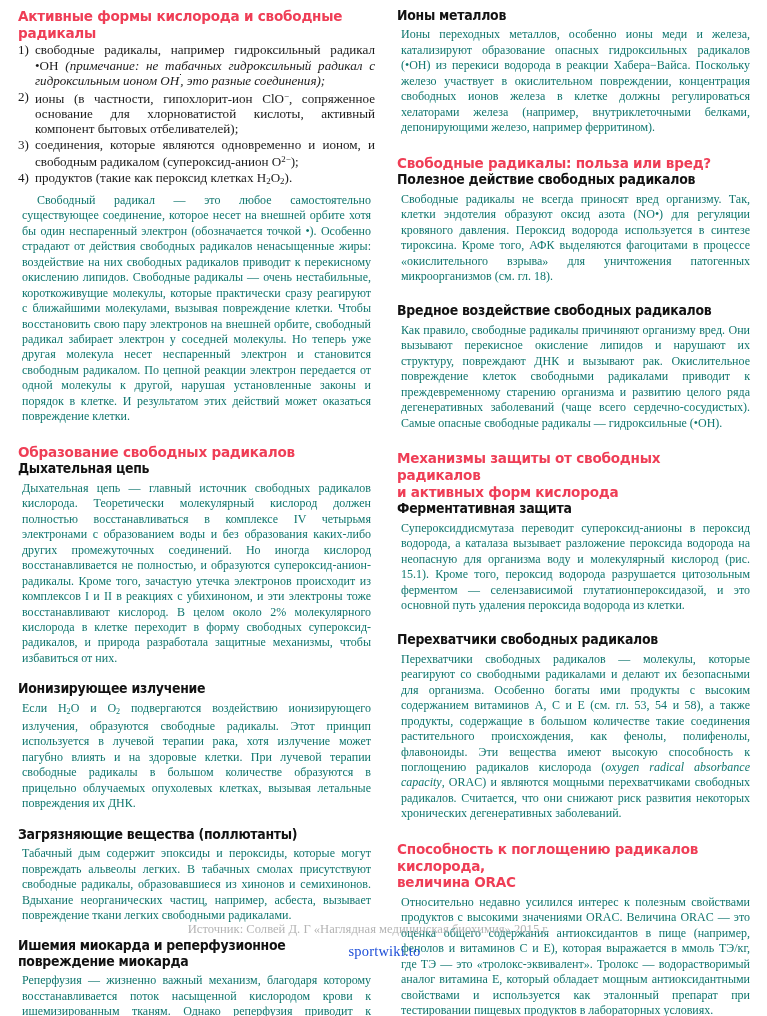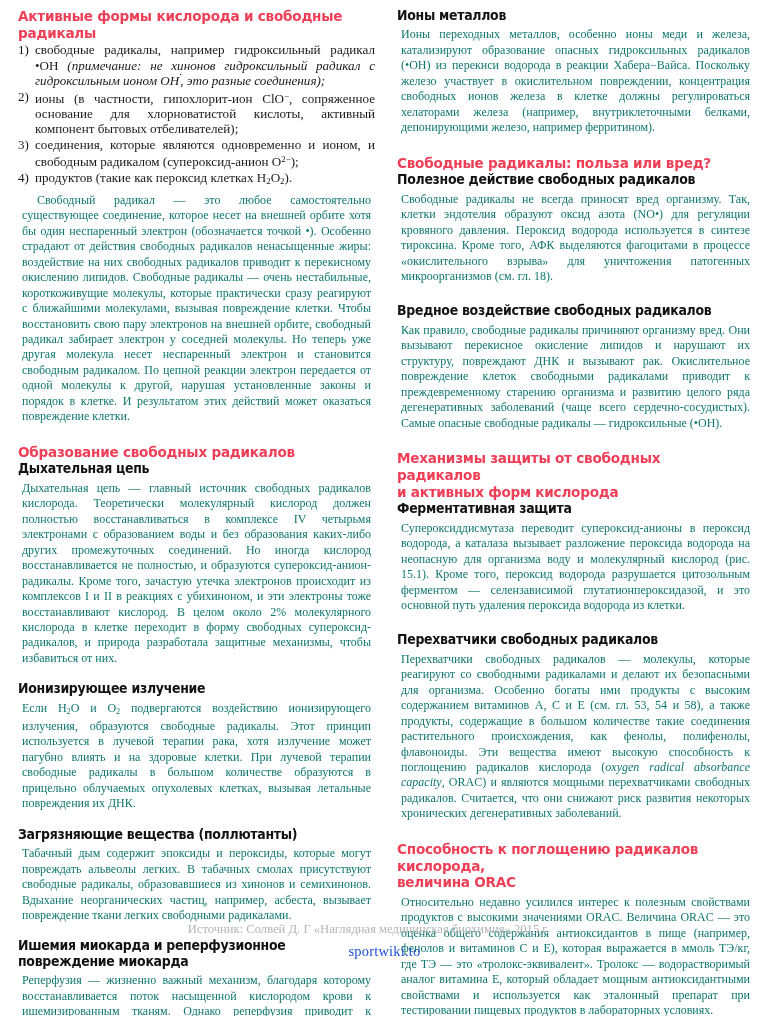--- a/index.html
+++ b/index.html
@@ -135,21 +135,21 @@
 <div class="page">
   <div class="columns">
 
     <div class="col">
 
       <h2 class="h-red">Активные формы кислорода и свободные радикалы</h2>
 
 
       <ol class="numlist">
         <li>
-          <span class="marker">1)</span><span class="b">свободные радикалы</span><span>, например гидроксильный радикал •ОН </span><span class="i">(примечание: не хинонов гидроксильный радикал с гидроксильным ионом ОН</span><span class="ital-ohm overbar"> </span><span class="i">, это разные соединения);</span>
+          <span class="marker">1)</span><span class="b">свободные радикалы</span><span>, например гидроксильный радикал •ОН </span><span class="i">(примечание: не табачных гидроксильный радикал с гидроксильным ионом ОН</span><span class="ital-ohm overbar"> </span><span class="i">, это разные соединения);</span>
         </li>
         <li>
           <span class="marker">2)</span><span class="b">ионы</span><span> (в частности, гипохлорит-ион ClO</span><sup>−</sup><span>, сопряженное основание для хлорноватистой кислоты, активный компонент бытовых отбеливателей);</span>
         </li>
         <li>
           <span class="marker">3)</span><span>соединения, которые являются </span><span class="b">одновременно и ионом, и свободным радикалом</span><span> (супероксид-анион O</span><sup>2−</sup><span>);</span>
         </li>
         <li>
           <span class="marker">4)</span><span class="b">продуктов</span><span> (такие как пероксид клетках H</span><sub>2</sub><span>O</span><sub>2</sub><span>).</span>
         </li>

